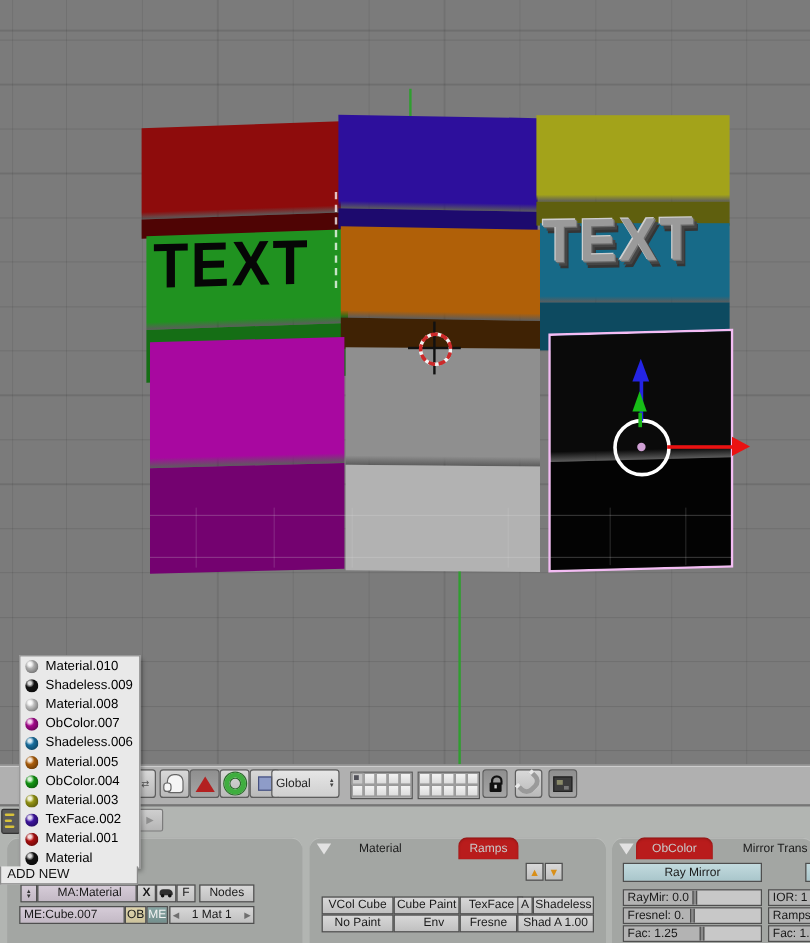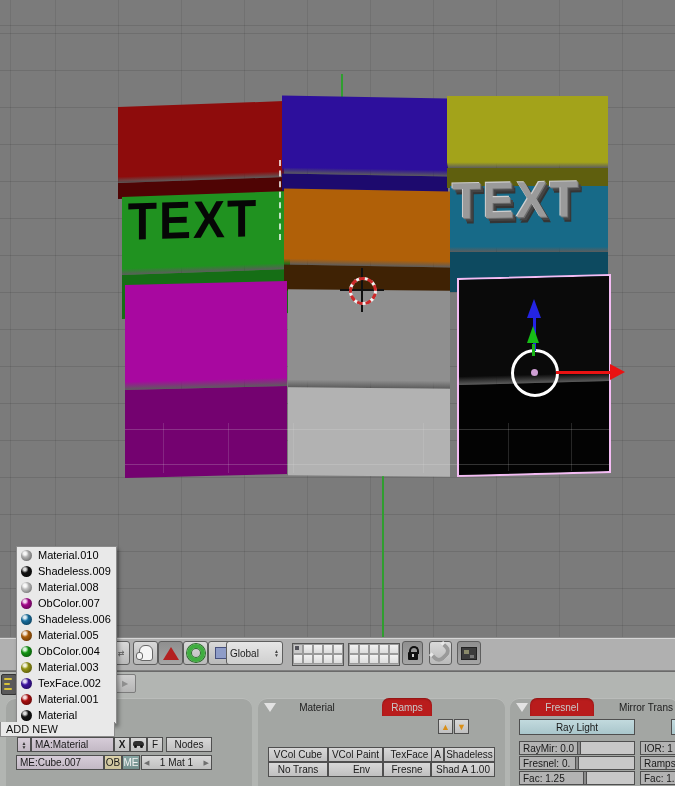--- a/index.html
+++ b/index.html
@@ -296,21 +296,21 @@
       </div>
     <div id="collapsed-tab">▶</div>
 
     <div id="panel-links" class="panel">
       <div class="pbtn pink" style="left:11px;top:39px;width:14px;height:15px;">
         <span class="mini-arrows">
             <span>▲</span>
             <span>▼</span>
           </span>
         </div>
-      <div class="pbtn pink" style="left:25px;top:39px;width:83px;height:15px;justify-content:flex-start;padding-left:3px;">MA:Material</div>
+      <div class="pbtn pink" style="left:25px;top:39px;width:83px;height:15px;justify-content:flex-start;padding-left:16px;">MA:Material</div>
       <div class="pbtn" style="left:108px;top:39px;width:16px;height:15px;font-weight:bold;">X</div>
       <div class="pbtn" style="left:124px;top:39px;width:17px;height:15px;">
         <span class="car-shape"></span>
         </div>
       <div class="pbtn" style="left:141px;top:39px;width:16px;height:15px;">F</div>
       <div class="pbtn" style="left:160px;top:39px;width:46px;height:15px;">Nodes</div>
 
       <div class="pbtn pink" style="left:10px;top:57px;width:88px;height:15px;justify-content:flex-start;padding-left:3px;">ME:Cube.007</div>
       <div class="pbtn tan" style="left:98px;top:57px;width:18px;height:15px;">OB</div>
       <div class="pbtn tealbtn" style="left:116px;top:57px;width:18px;height:15px;">ME</div>
@@ -322,36 +322,36 @@
     </div>
 
     <div id="panel-material" class="panel">
       <div class="ptri" style="left:6px;"></div>
       <div class="ptab active" style="left:24px;width:70px;">Material</div>
       <div class="ptab inactive" style="left:124px;width:50px;">Ramps</div>
       <div class="pbtn arrowbtn" style="left:180px;top:21px;width:15px;height:15px;">▲</div>
       <div class="pbtn arrowbtn" style="left:196px;top:21px;width:15px;height:15px;">▼</div>
 
       <div class="pbtn" style="left:10px;top:49px;width:60px;height:15px;">VCol Cube</div>
-      <div class="pbtn" style="left:70px;top:49px;width:55px;height:15px;">VCol Paint</div>
+      <div class="pbtn" style="left:70px;top:49px;width:55px;height:15px;">Cube Paint</div>
       <div class="pbtn" style="left:125px;top:49px;width:53px;height:15px;">TexFace</div>
       <div class="pbtn" style="left:173px;top:49px;width:13px;height:15px;">A</div>
       <div class="pbtn" style="left:186px;top:49px;width:51px;height:15px;">Shadeless</div>
 
-      <div class="pbtn" style="left:10px;top:64px;width:60px;height:15px;">No Trans</div>
+      <div class="pbtn" style="left:10px;top:64px;width:60px;height:15px;">No Paint</div>
       <div class="pbtn" style="left:70px;top:64px;width:55px;height:15px;padding-left:12px;">Env</div>
       <div class="pbtn" style="left:125px;top:64px;width:48px;height:15px;">Fresne</div>
       <div class="pbtn" style="left:173px;top:64px;width:64px;height:15px;">Shad A 1.00</div>
     </div>
 
     <div id="panel-mirror" class="panel">
       <div class="ptri" style="left:6px;"></div>
-      <div class="ptab inactive" style="left:20px;width:64px;">Fresnel</div>
+      <div class="ptab inactive" style="left:20px;width:64px;">ObColor</div>
       <div class="ptab active" style="left:104px;width:64px;">Mirror Trans</div>
-      <div class="pbtn raybtn" style="left:9px;top:21px;width:116px;height:16px;">Ray Light</div>
+      <div class="pbtn raybtn" style="left:9px;top:21px;width:116px;height:16px;">Ray Mirror</div>
       <div class="pbtn raybtn" style="left:161px;top:21px;width:7px;height:16px;"></div>
       <div id="sliders-col1">
           <div class="slider" style="left: 9px; top: 43px; width: 116px;">
             <div class="rest" style="width: 50%;"></div>
             <div class="knob" style="left: 50%;"></div>
             <span class="lab">RayMir: 0.0</span>
           </div>
           <div class="slider" style="left: 9px; top: 58px; width: 116px;">
             <div class="rest" style="width: 52%;"></div>
             <div class="knob" style="left: 48%;"></div>

